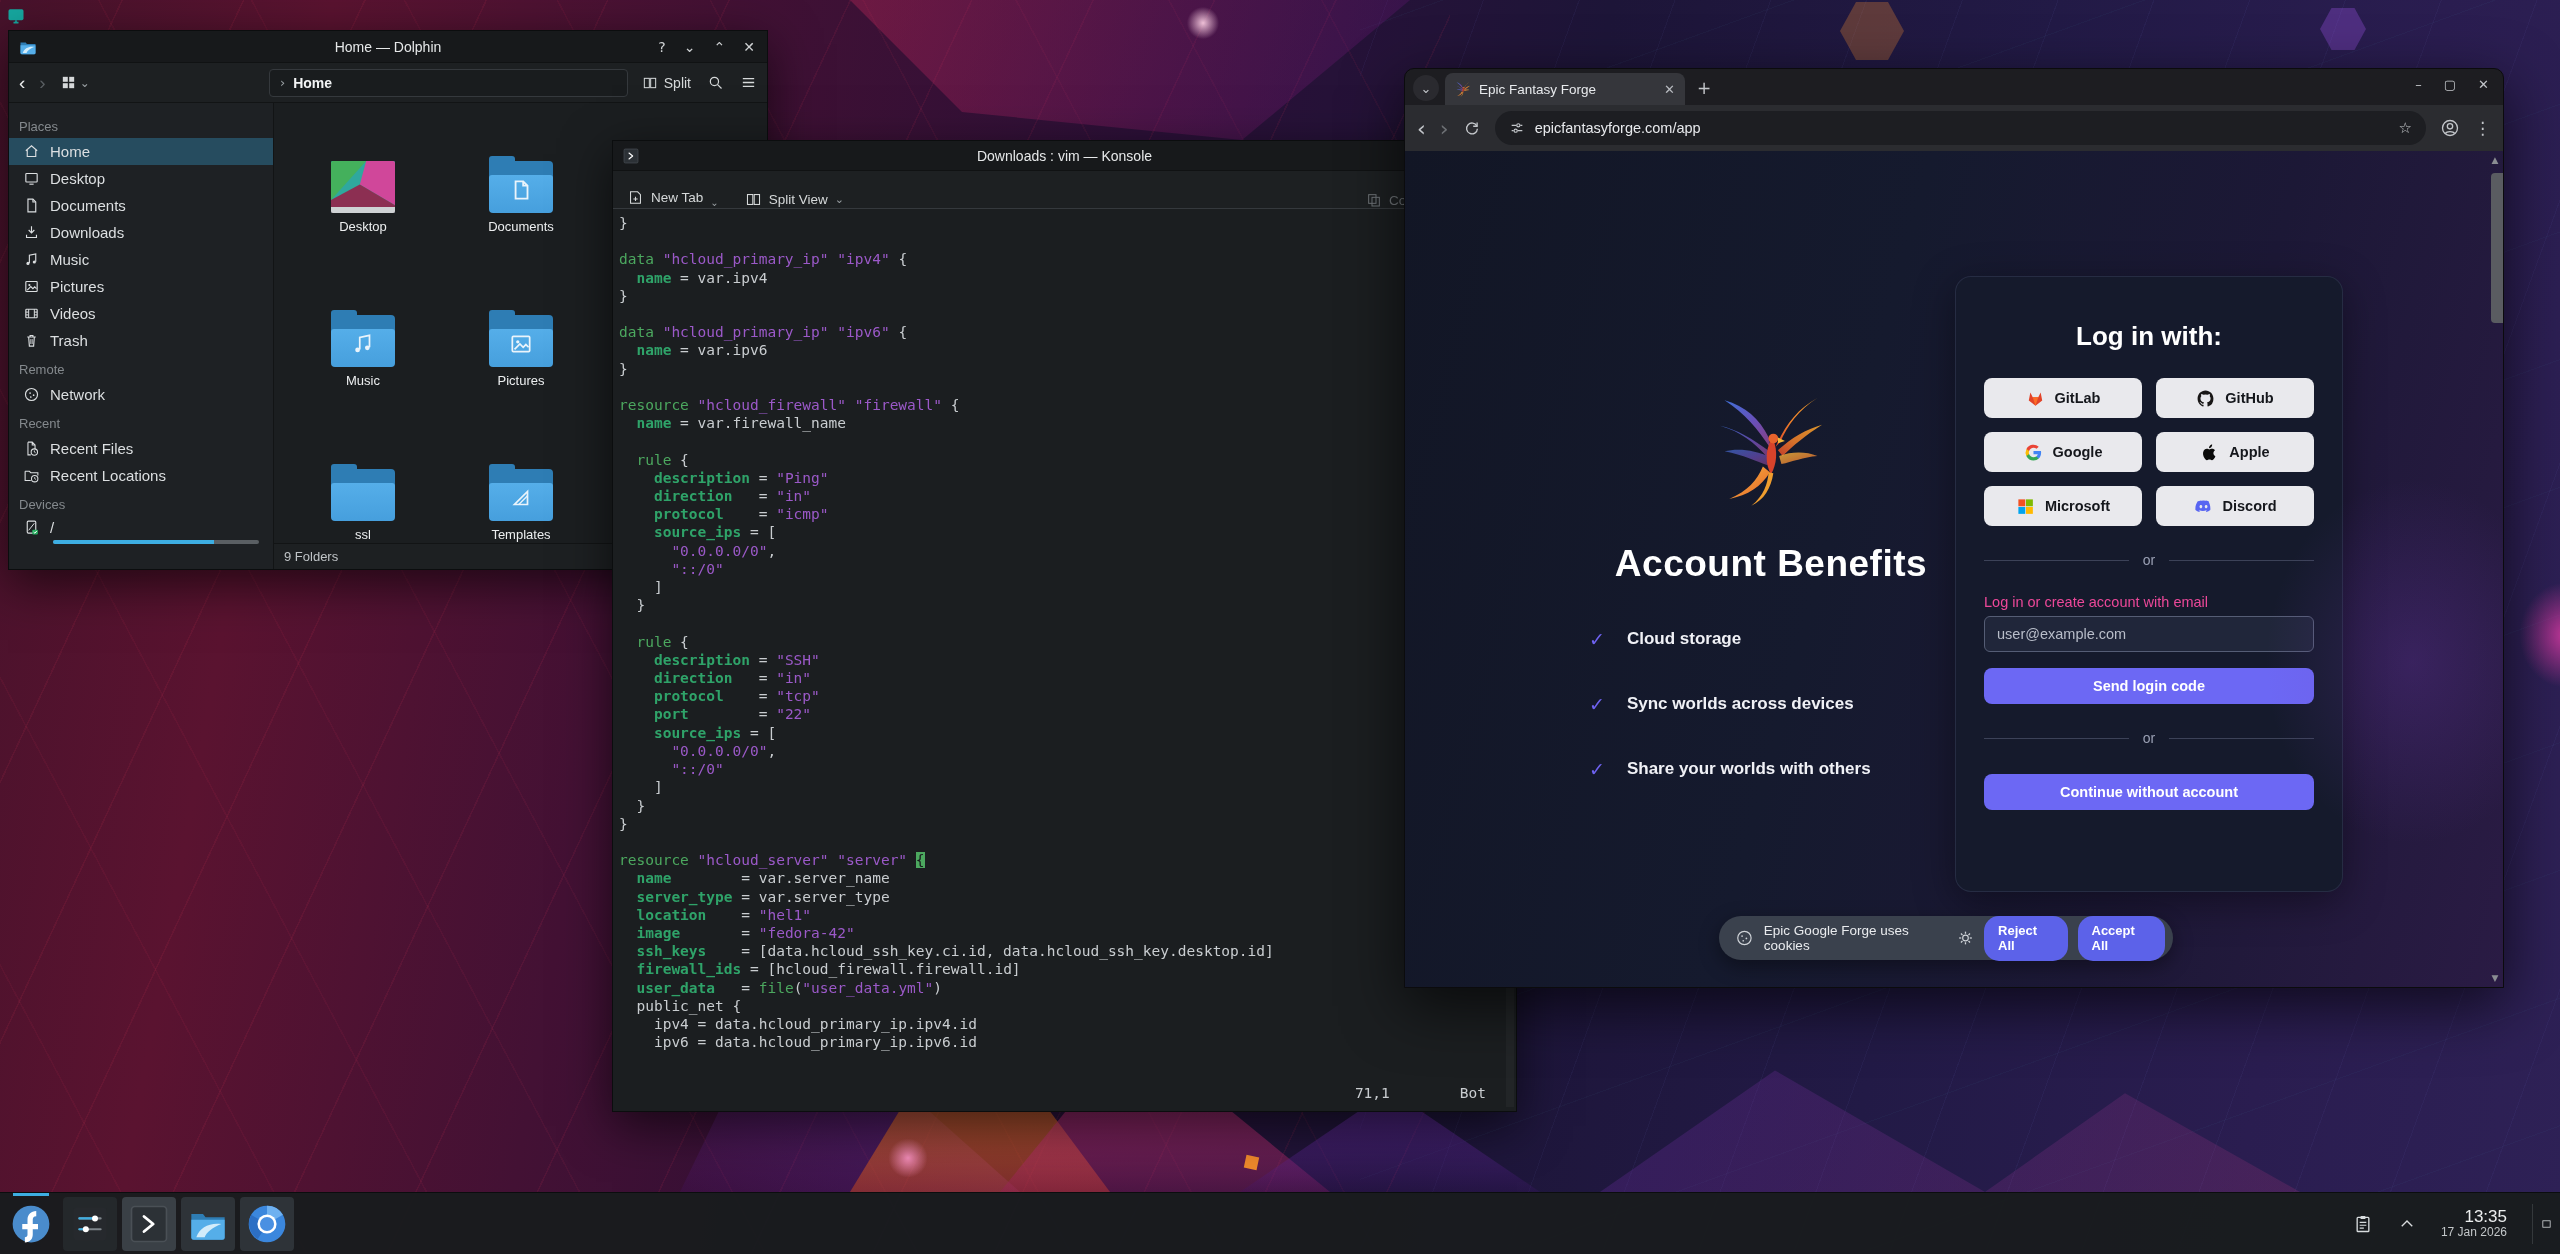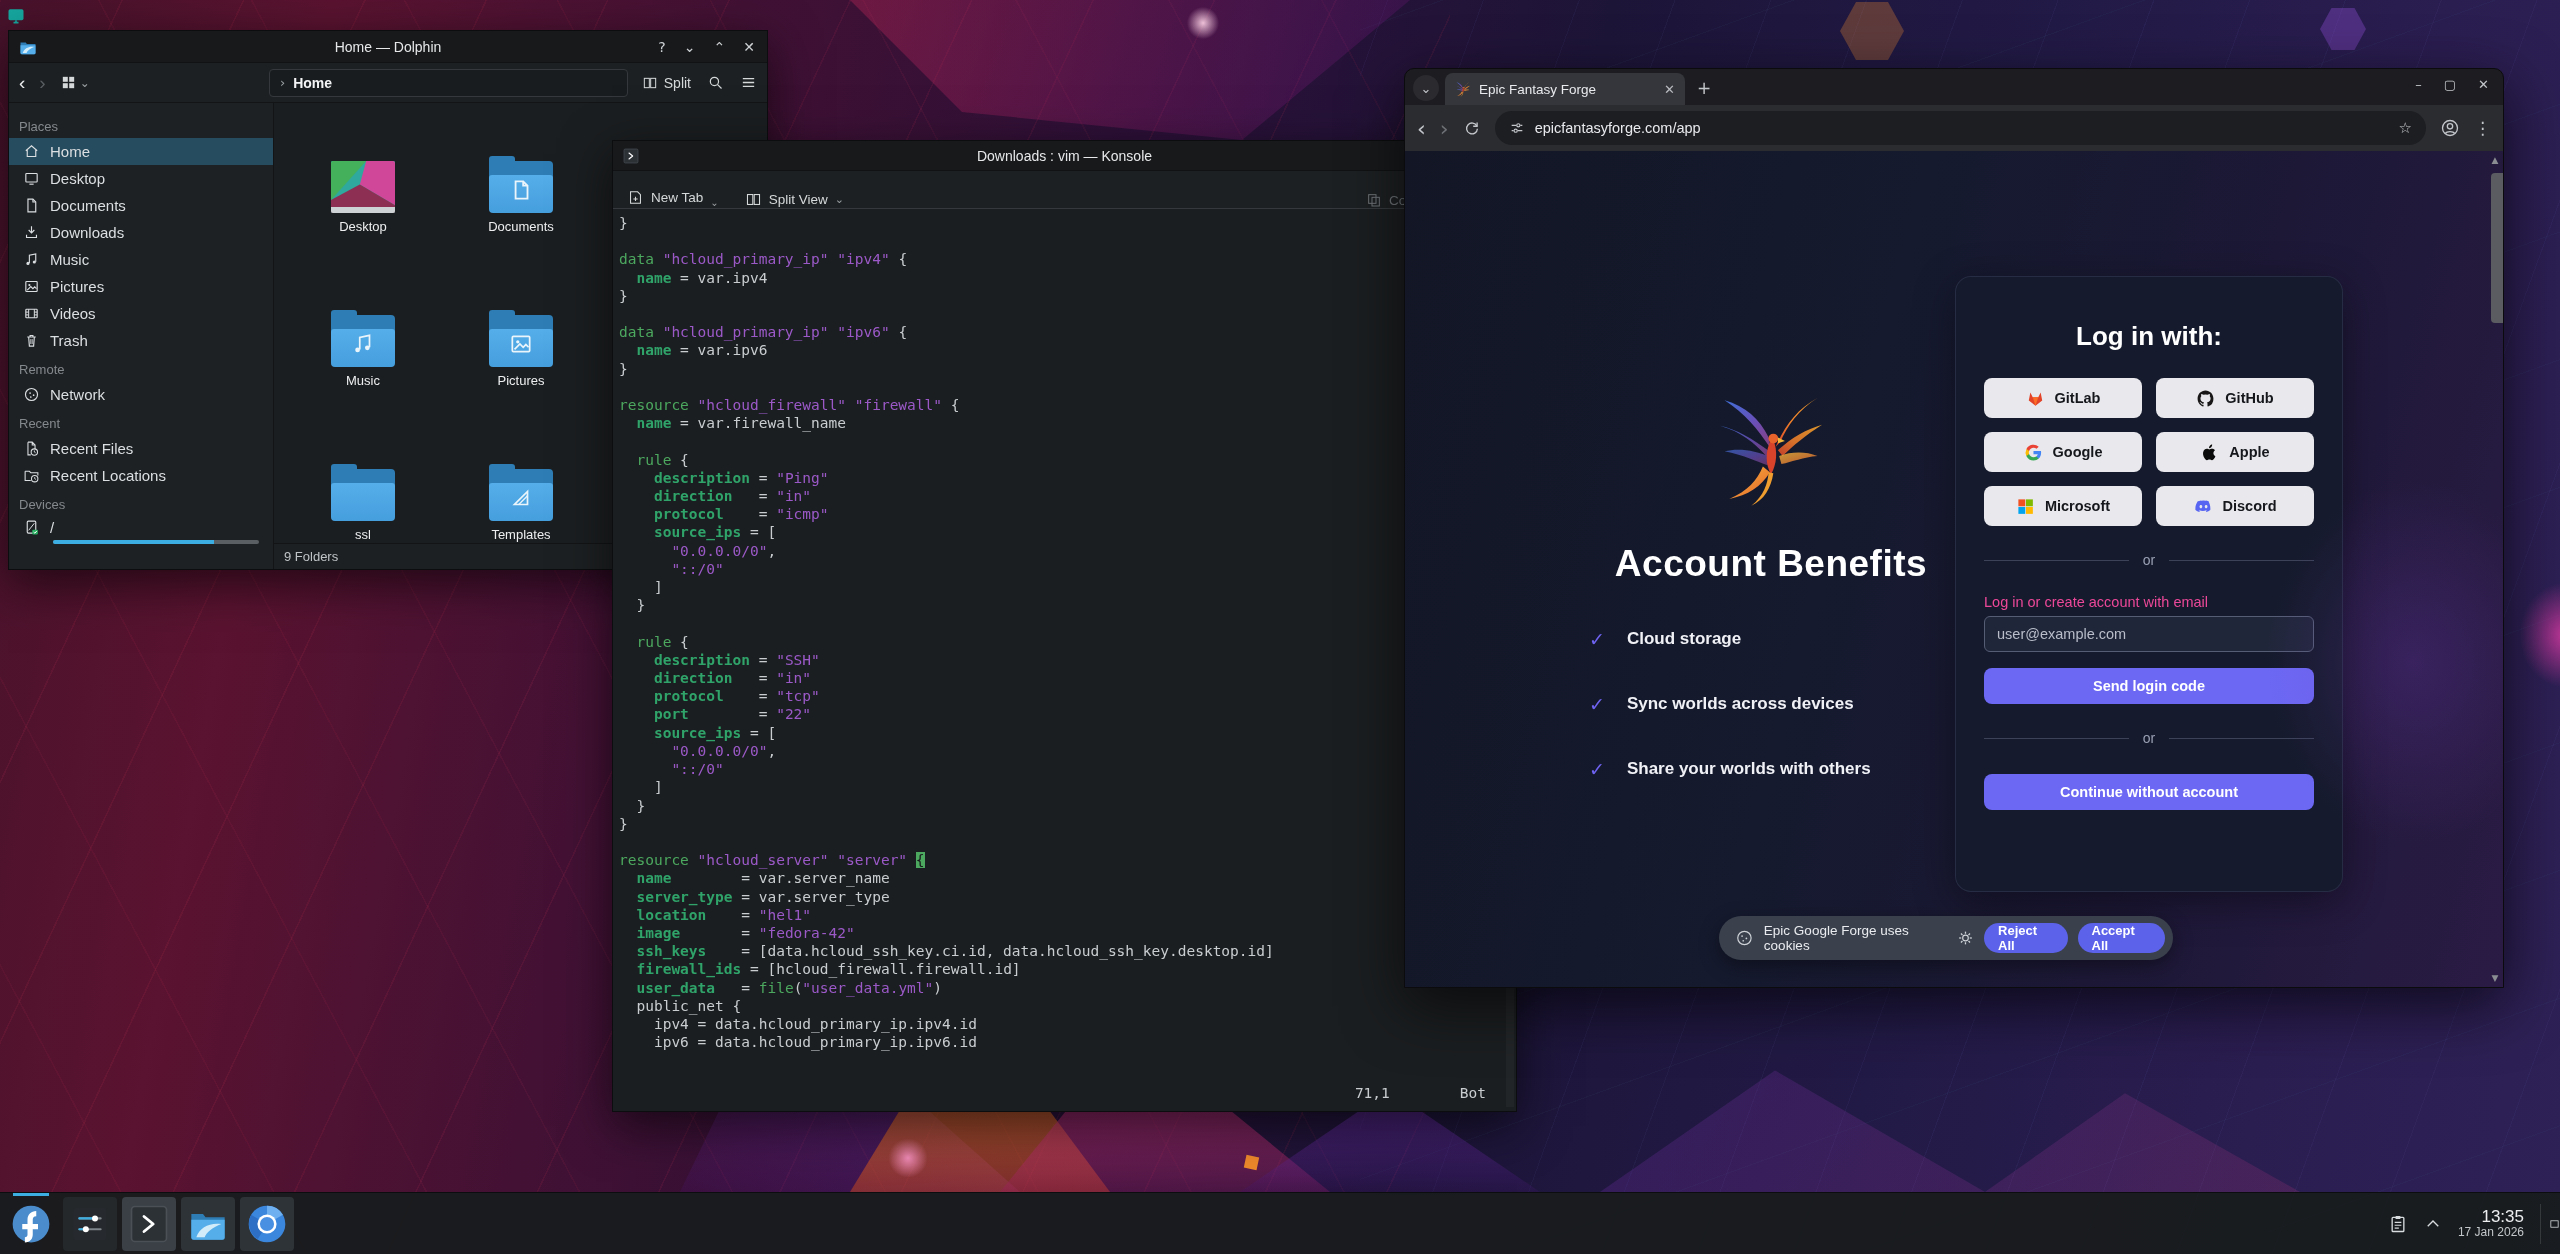--- a/index.html
+++ b/index.html
@@ -148,36 +148,36 @@
   .ordiv:before,.ordiv:after{content:"";flex:1;height:1px;background:#3c4258;}
   .emaillbl{color:#ec4899;font-size:14.5px;margin-bottom:6px;}
   .emailinput{width:100%;height:36px;background:#20263a;border:1px solid #555d75;border-radius:6px;
     color:#c3c8d4;font-size:14.5px;padding:0 12px;outline:0;font-family:inherit;}
   .emailinput::placeholder{color:#b8bdc9;}
   .purplebtn{width:100%;height:36px;margin-top:16px;background:#6c68f4;border:0;border-radius:8px;
     color:#fff;font-weight:bold;font-size:14.5px;font-family:inherit;}
   .cookiebar{position:absolute;left:314px;top:765px;width:454px;height:44px;background:#3a414d;
     border-radius:22px;display:flex;align-items:center;padding:0 8px 0 16px;gap:10px;box-shadow:0 6px 20px rgba(0,0,0,.4);}
   .cookiebar .ctext{color:#e9ebee;font-size:13.5px;}
-  .cpill{height:30px;padding:0 14px;border-radius:15px;background:#5c62e9;color:#fff;font-size:13px;
+  .cpill{height:45px;padding:0 14px;border-radius:15px;background:#5c62e9;color:#fff;font-size:13px;
     font-weight:bold;display:flex;align-items:center;}
   .b-scroll{position:absolute;right:3px;top:4px;bottom:4px;width:10px;}
   .b-scroll .thumb{position:absolute;top:18px;height:150px;left:1px;right:1px;background:#5a5c61;border-radius:4px;}
   .b-scroll .ar{position:absolute;left:0;right:0;text-align:center;color:#8a8d92;font-size:9px;}
 
   
   #taskbar{position:absolute;left:0;right:0;bottom:0;height:62px;background:rgba(25,28,30,.97);z-index:50;
     display:flex;align-items:center;border-top:1px solid #0b0d0e;}
   .t-left{display:flex;align-items:center;height:100%;padding-left:4px;gap:5px;}
   .t-btn{width:54px;height:54px;border-radius:4px;display:flex;align-items:center;justify-content:center;position:relative;}
   .t-btn.launcherbtn:before{content:"";position:absolute;top:-4px;left:9px;width:36px;height:3px;background:#3daee2;}
   .t-btn.open1{background:#24282b;}
   .t-btn.open2{background:#3a4046;}
   .t-btn.open3{background:#2e3338;}
-  .t-right{margin-left:auto;display:flex;align-items:center;height:100%;gap:16px;padding-right:0;color:#d8dcde;}
+  .t-right{margin-left:auto;display:flex;align-items:center;height:100%;gap:25px;padding-right:8px;color:#d8dcde;}
   .t-clock{text-align:right;line-height:1.15;}
   .t-time{font-size:17px;color:#eceeef;}
   .t-date{font-size:12px;color:#c3c7c9;}
   .t-peek{width:20px;height:40px;display:flex;align-items:center;justify-content:center;border-left:1px solid #34383b;padding-left:8px;}
 
   .ic{display:inline-block;vertical-align:middle;}
   svg{display:block;}
   .glyph{font-family:"DejaVu Sans",sans-serif;}
 </style>
 </head>

